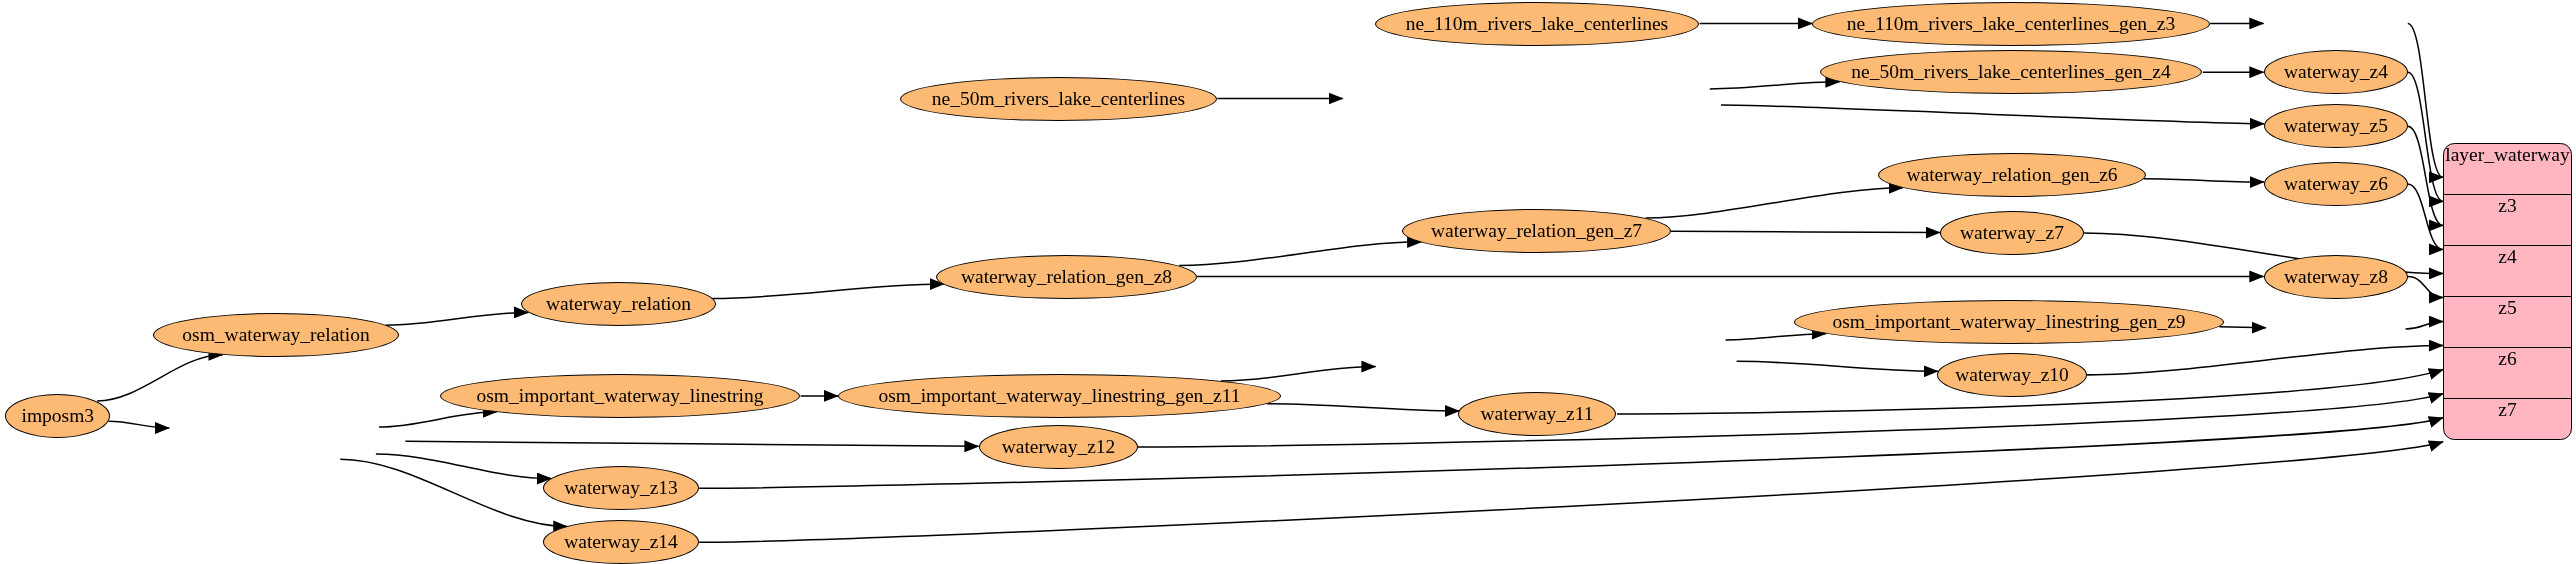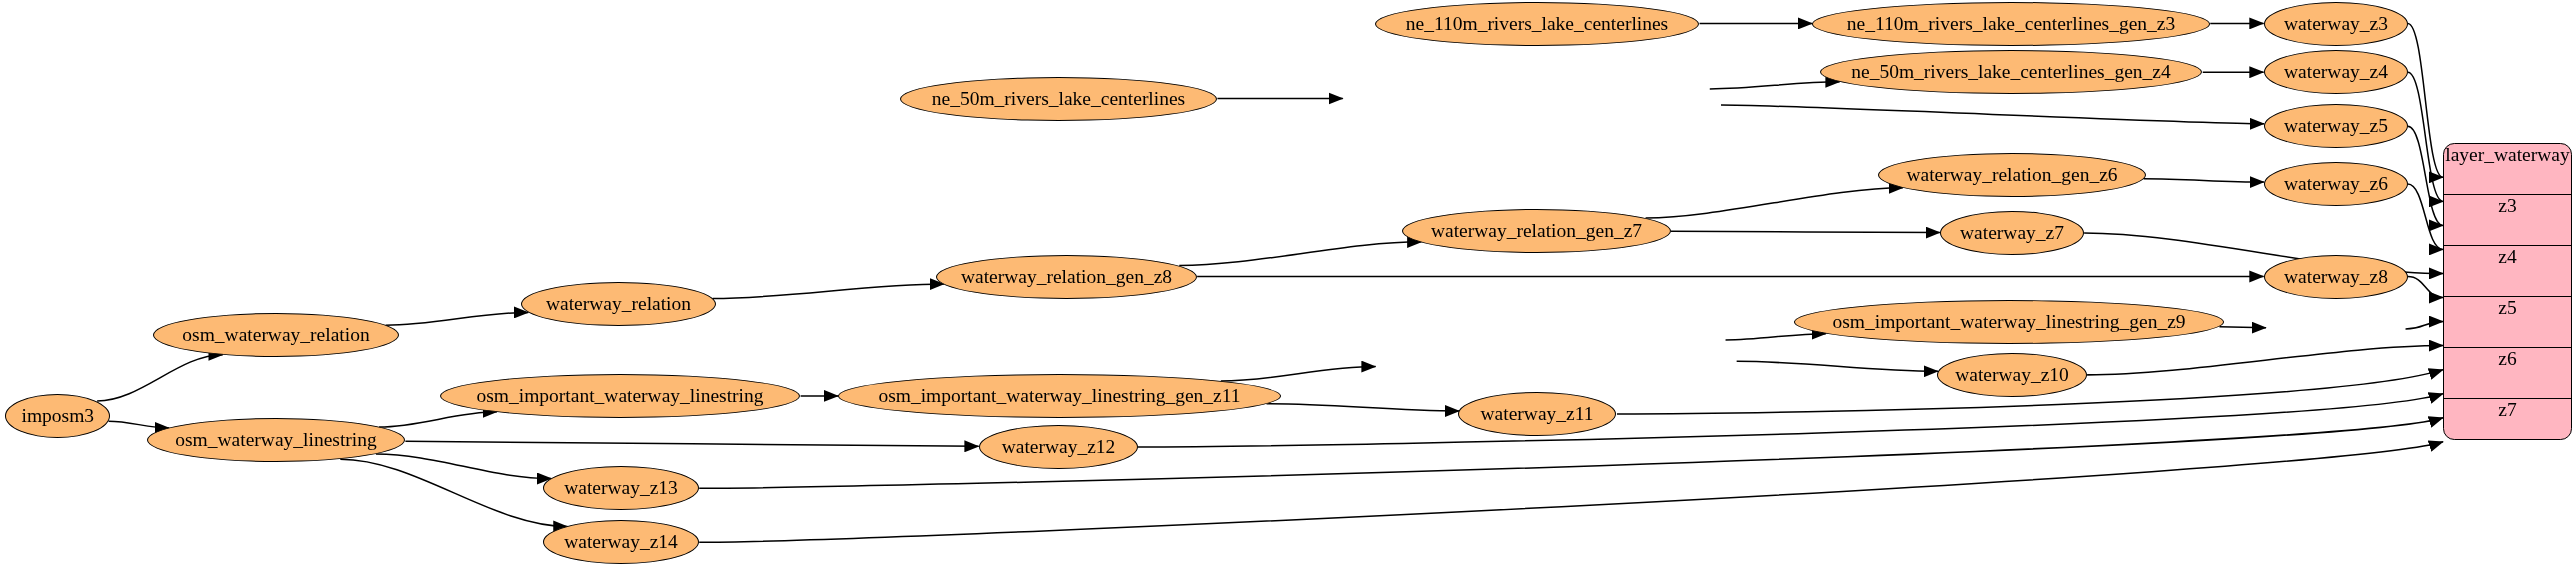--- a/index.html
+++ b/index.html
@@ -85,21 +85,20 @@
       <path d="M3203,438 C3228,438 3228,428 3253,428" class="edge" marker-end="url(#arrow)"></path>
       <path d="M2779,499 C2919,499 3113,460 3253,460" class="edge" marker-end="url(#arrow)"></path>
       <path d="M2153,551 C2393,551 3113,537 3253,492" class="edge" marker-end="url(#arrow)"></path>
       <path d="M1515,595 C1755,595 3113,569 3253,524" class="edge" marker-end="url(#arrow)"></path>
       <path d="M931,650 C1171,650 3113,601 3253,556" class="edge" marker-end="url(#arrow)"></path>
       <path d="M931,722 C1171,722 3113,633 3253,588" class="edge" marker-end="url(#arrow)"></path>
     </svg>
 
   <div class="node" style="left:5.3px;top:394px;width:105px;height:44px">imposm3</div>
   <div class="node" style="left:153px;top:313px;width:246px;height:44px">osm_waterway_relation</div>
-  <div class="node" style="left:147px;top:418px;width:258px;height:44px">osm_waterway_linestring</div>
 
   <div class="node" style="left:521px;top:282px;width:195px;height:44px">waterway_relation</div>
   <div class="node" style="left:440px;top:374px;width:360px;height:44px">osm_important_waterway_linestring</div>
   <div class="node" style="left:543px;top:466px;width:156px;height:44px">waterway_z13</div>
   <div class="node" style="left:543px;top:520px;width:156px;height:44px">waterway_z14</div>
 
   <div class="node" style="left:900px;top:77px;width:317px;height:44px">ne_50m_rivers_lake_centerlines</div>
   <div class="node" style="left:936px;top:255px;width:261px;height:44px">waterway_relation_gen_z8</div>
   <div class="node" style="left:838px;top:374px;width:443px;height:44px">osm_important_waterway_linestring_gen_z11</div>
   <div class="node" style="left:979px;top:425px;width:159px;height:44px">waterway_z12</div>
@@ -108,21 +107,20 @@
   <div class="node" style="left:1402px;top:209px;width:269px;height:44px">waterway_relation_gen_z7</div>
   <div class="node" style="left:1458px;top:392px;width:158px;height:44px">waterway_z11</div>
 
   <div class="node" style="left:1812px;top:1.5px;width:398px;height:44px">ne_110m_rivers_lake_centerlines_gen_z3</div>
   <div class="node" style="left:1820px;top:50px;width:382px;height:44px">ne_50m_rivers_lake_centerlines_gen_z4</div>
   <div class="node" style="left:1878px;top:153px;width:268px;height:44px">waterway_relation_gen_z6</div>
   <div class="node" style="left:1940px;top:211px;width:144px;height:44px">waterway_z7</div>
   <div class="node" style="left:1794px;top:300px;width:430px;height:44px">osm_important_waterway_linestring_gen_z9</div>
   <div class="node" style="left:1937px;top:353px;width:150px;height:44px">waterway_z10</div>
 
-  <div class="node" style="left:2264px;top:1.5px;width:144px;height:44px">waterway_z3</div>
   <div class="node" style="left:2264px;top:50px;width:144px;height:44px">waterway_z4</div>
   <div class="node" style="left:2264px;top:104px;width:144px;height:44px">waterway_z5</div>
   <div class="node" style="left:2264px;top:162px;width:144px;height:44px">waterway_z6</div>
   <div class="node" style="left:2264px;top:255px;width:144px;height:44px">waterway_z8</div>
 
   <div class="table" id="tbl">
     <div class="t-head">layer_waterway</div>
     <div class="t-row">z3</div>
     <div class="t-row">z4</div>
     <div class="t-row">z5</div>

